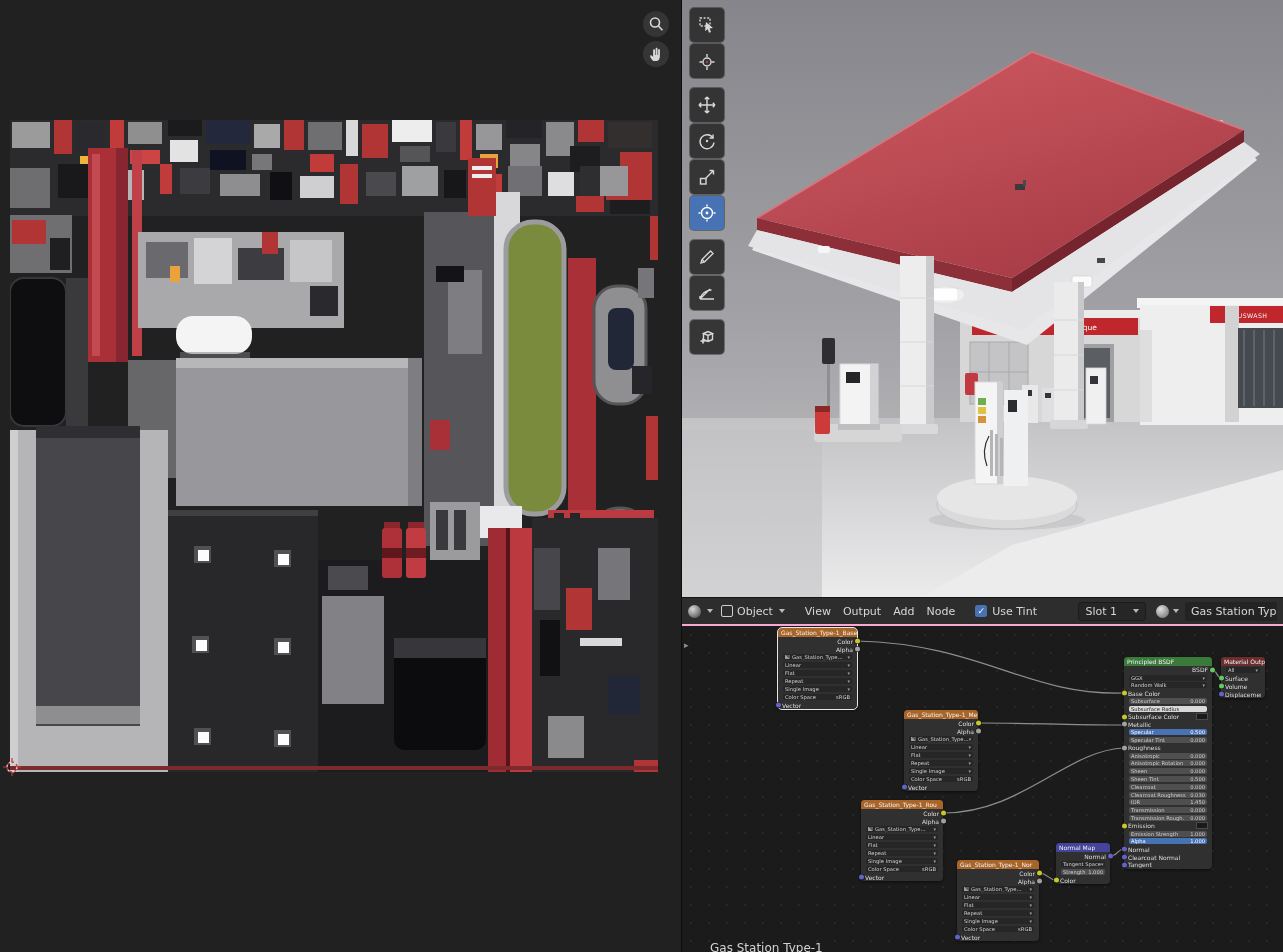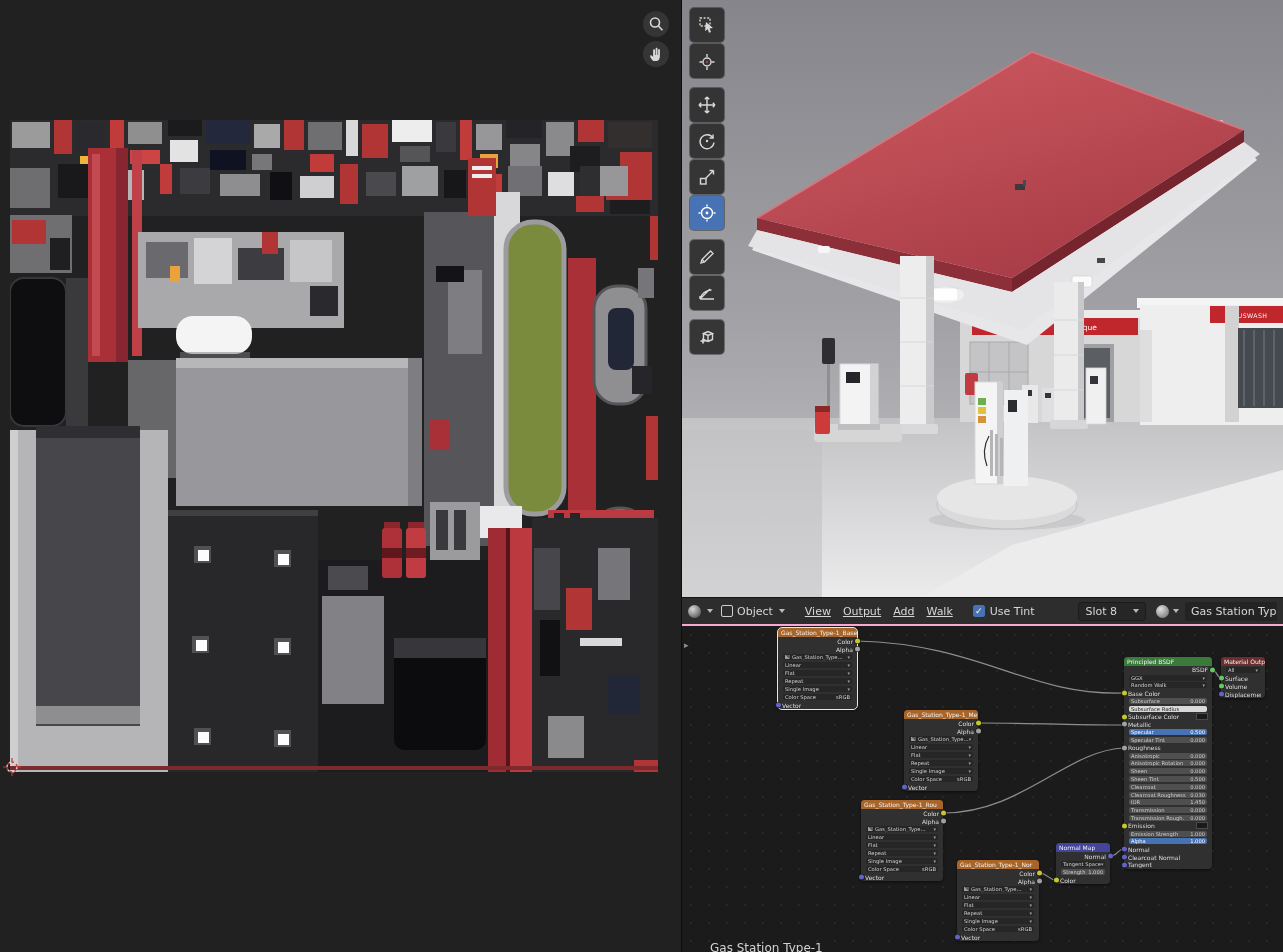--- a/index.html
+++ b/index.html
@@ -21,21 +21,21 @@
   .tool-btn.active svg{stroke:#ffffff;}
   .tgap{height:8px;}
   
   .node-editor{position:absolute;left:682px;top:597px;width:601px;height:355px;background:#1b1b1b;}
   .ne-header{height:26px;background:#2d2d2d;border-top:1px solid #151515;border-bottom:2px solid #f9a8d4;
              display:flex;align-items:center;padding:0 6px;font-size:11px;white-space:nowrap;overflow:hidden;justify-content:flex-end;}
   .hb{display:flex;align-items:center;gap:4px;}
   .caret{width:0;height:0;border-left:3.5px solid transparent;border-right:3.5px solid transparent;border-top:4.5px solid #b9b9b9;margin-left:2px;}
   .sphere-ic{width:13px;height:13px;border-radius:50%;background:radial-gradient(circle at 35% 32%,#d8d8d8,#6c6c6c 70%);}
   .obj-ic{width:10px;height:10px;border:1.2px solid #cfcfcf;border-radius:2px;}
-  .menu-item{padding:3px 6px;border-radius:3px;text-decoration:underline;}
+  .menu-item{padding:3px 6px;border-radius:3px;}
   .usenodes{display:flex;align-items:center;gap:5px;margin-left:14px;}
   .checkbox{width:12px;height:12px;border-radius:2.5px;background:#4772b3;color:#fff;font-size:9px;line-height:12px;text-align:center;}
   .spacer{flex:1;}
   .slot-dd{background:#262626;border:1px solid #1b1b1b;border-radius:3px;padding:2px 6px;display:flex;align-items:center;gap:14px;margin-right:10px;}
   .mat-btn{display:flex;align-items:center;gap:2px;margin-right:6px;}
   .mat-sphere{width:13px;height:13px;border-radius:50%;background:radial-gradient(circle at 35% 32%,#e0e0e0,#8a8a8a 70%);}
   .mat-name{background:#232323;border-radius:3px 0 0 3px;padding:3px 4px 3px 6px;width:82px;overflow:hidden;white-space:nowrap;}
   .node-canvas{position:relative;width:601px;height:329px;background-color:#1b1b1b;
       background-image:radial-gradient(circle,#272727 1px,transparent 1.3px);background-size:18px 18px;overflow:hidden;}
   .region-arrow{position:absolute;left:2px;top:14px;color:#8f8f8f;font-size:9px;}
@@ -417,28 +417,28 @@
         <span class="caret"></span>
       </div>
       <div class="hb" style="margin-right:14px">
         <span class="obj-ic"></span>
         <span>Object</span>
         <span class="caret"></span>
       </div>
       <div class="menu-item">View</div>
       <div class="menu-item">Output</div>
       <div class="menu-item">Add</div>
-      <div class="menu-item">Walk</div>
+      <div class="menu-item">Node</div>
       <div class="usenodes">
         <span class="checkbox">✓</span>
         <span>Use Tint</span>
       </div>
       <div class="spacer"></div>
       <div class="slot-dd">
-        <span>Slot 8</span>
+        <span>Slot 1</span>
         <span class="caret"></span>
       </div>
       <div class="mat-btn">
         <span class="mat-sphere"></span>
         <span class="caret"></span>
       </div>
       <div class="mat-name">Gas Station Type-1</div>
     </div>
 
     <div class="node-canvas" id="node-canvas">

